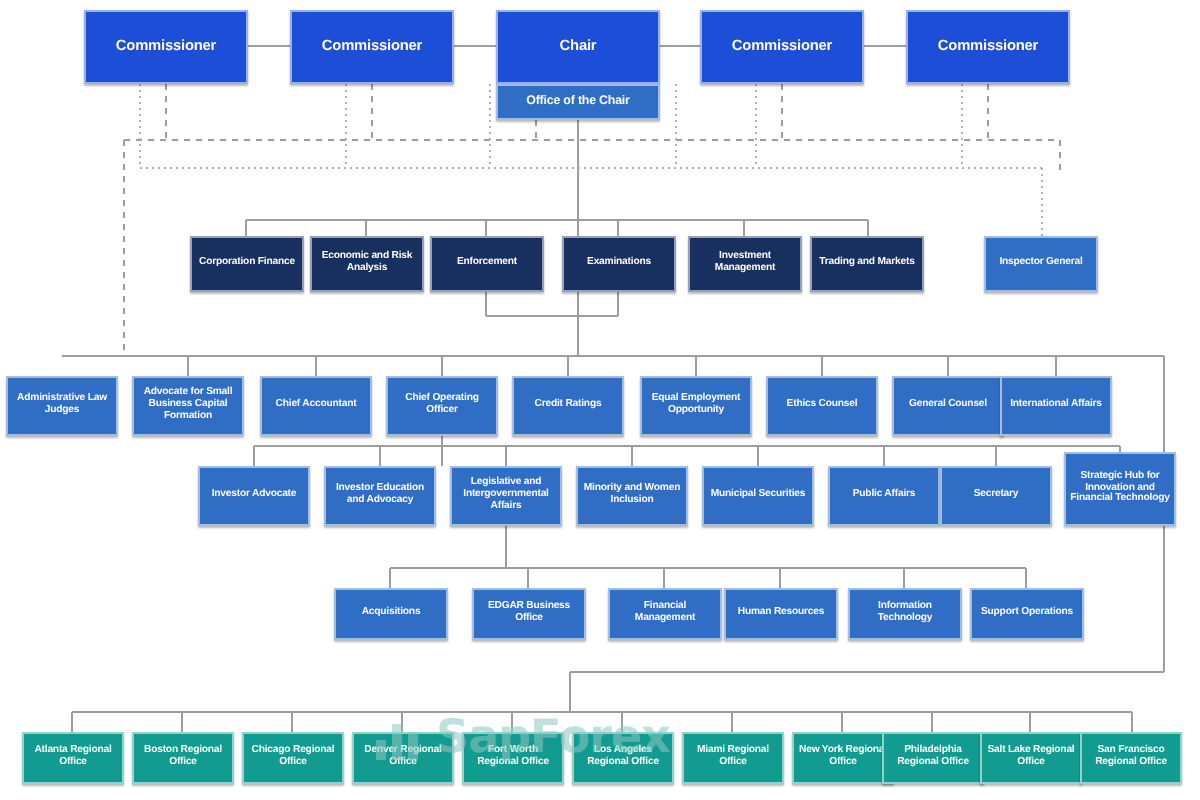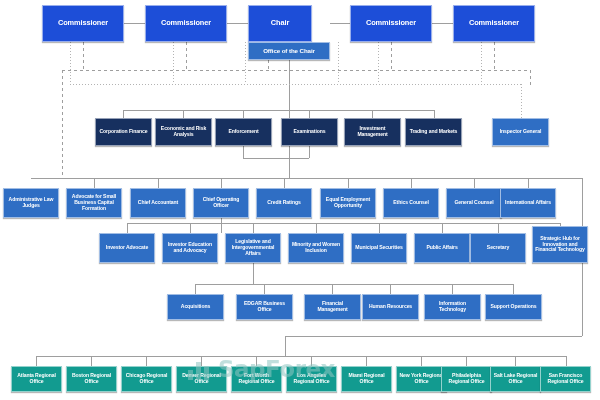--- a/index.html
+++ b/index.html
@@ -187,21 +187,21 @@
       <line x1="521" y1="84" x2="521" y2="118"></line>
     </g>
   </svg>
 
   <div class="node n-dark fs7" style="left:42px;top:5px;width:82px;height:37px;">
     <span class="lbl">Commissioner</span>
   </div>
   <div class="node n-dark fs7" style="left:145px;top:5px;width:82px;height:37px;">
     <span class="lbl">Commissioner</span>
   </div>
-  <div class="node n-dark fs7" style="left:248px;top:5px;width:64px;height:37px;">
+  <div class="node n-dark fs7" style="left:248px;top:5px;width:82px;height:37px;">
     <span class="lbl">Chair</span>
   </div>
   <div class="node n-dark fs7" style="left:350px;top:5px;width:82px;height:37px;">
     <span class="lbl">Commissioner</span>
   </div>
   <div class="node n-dark fs7" style="left:453px;top:5px;width:82px;height:37px;">
     <span class="lbl">Commissioner</span>
   </div>
 
   <div class="node n-blue fs6" style="left:248px;top:42px;width:82px;height:18px;">

